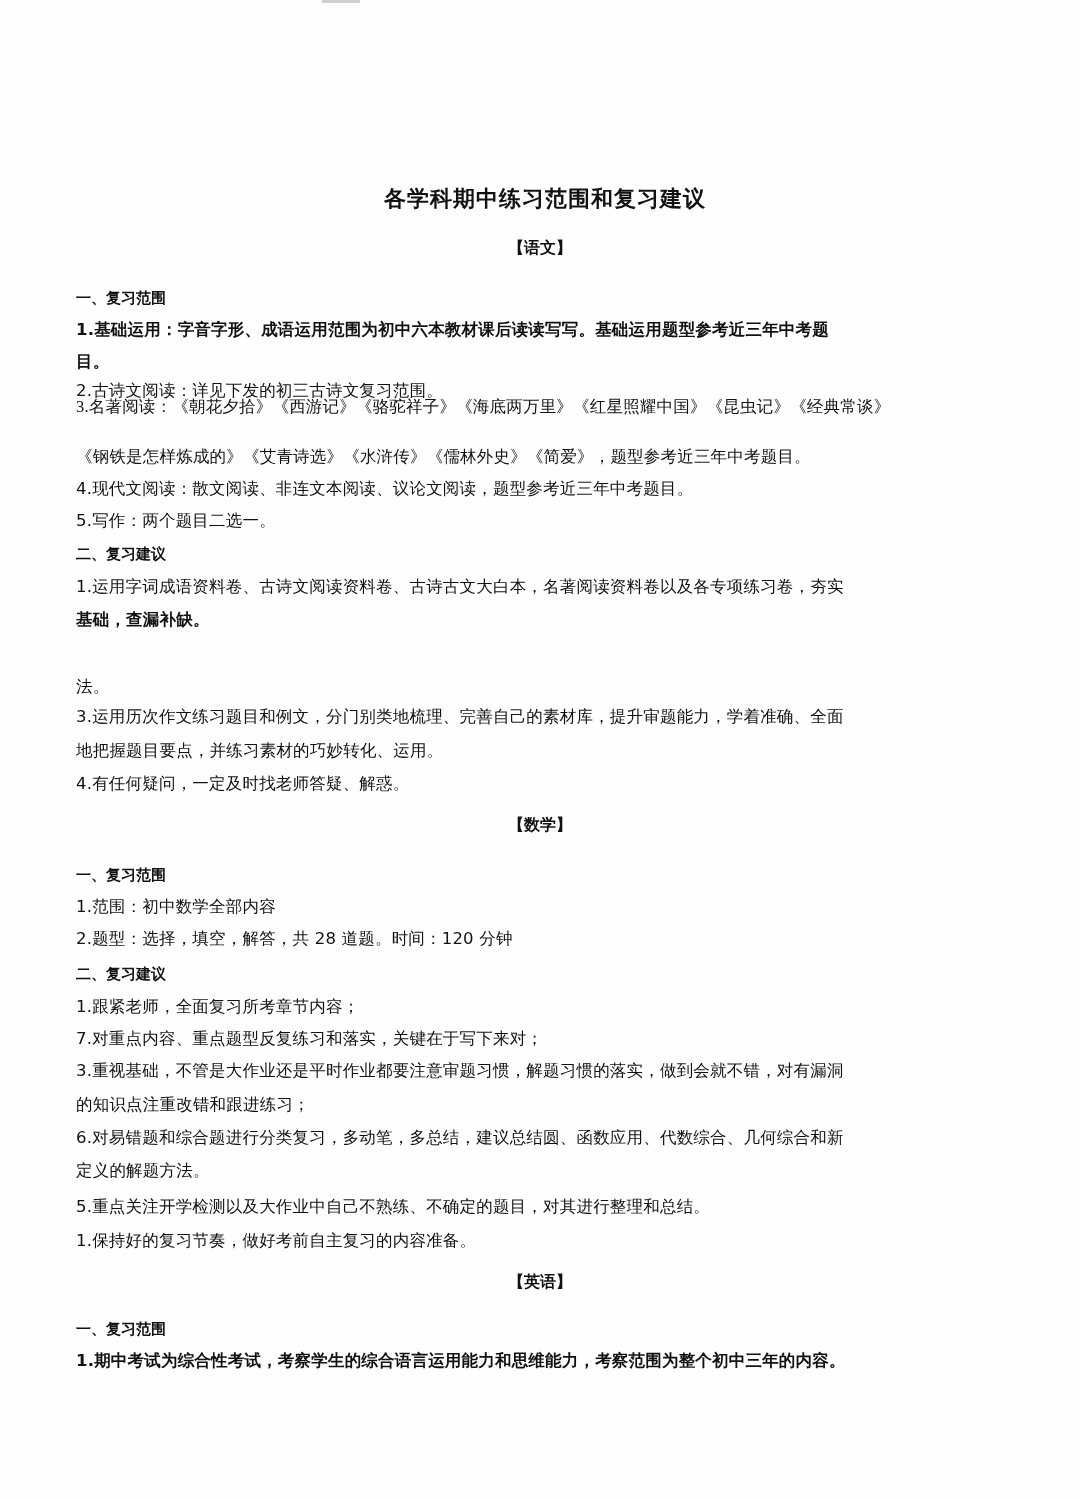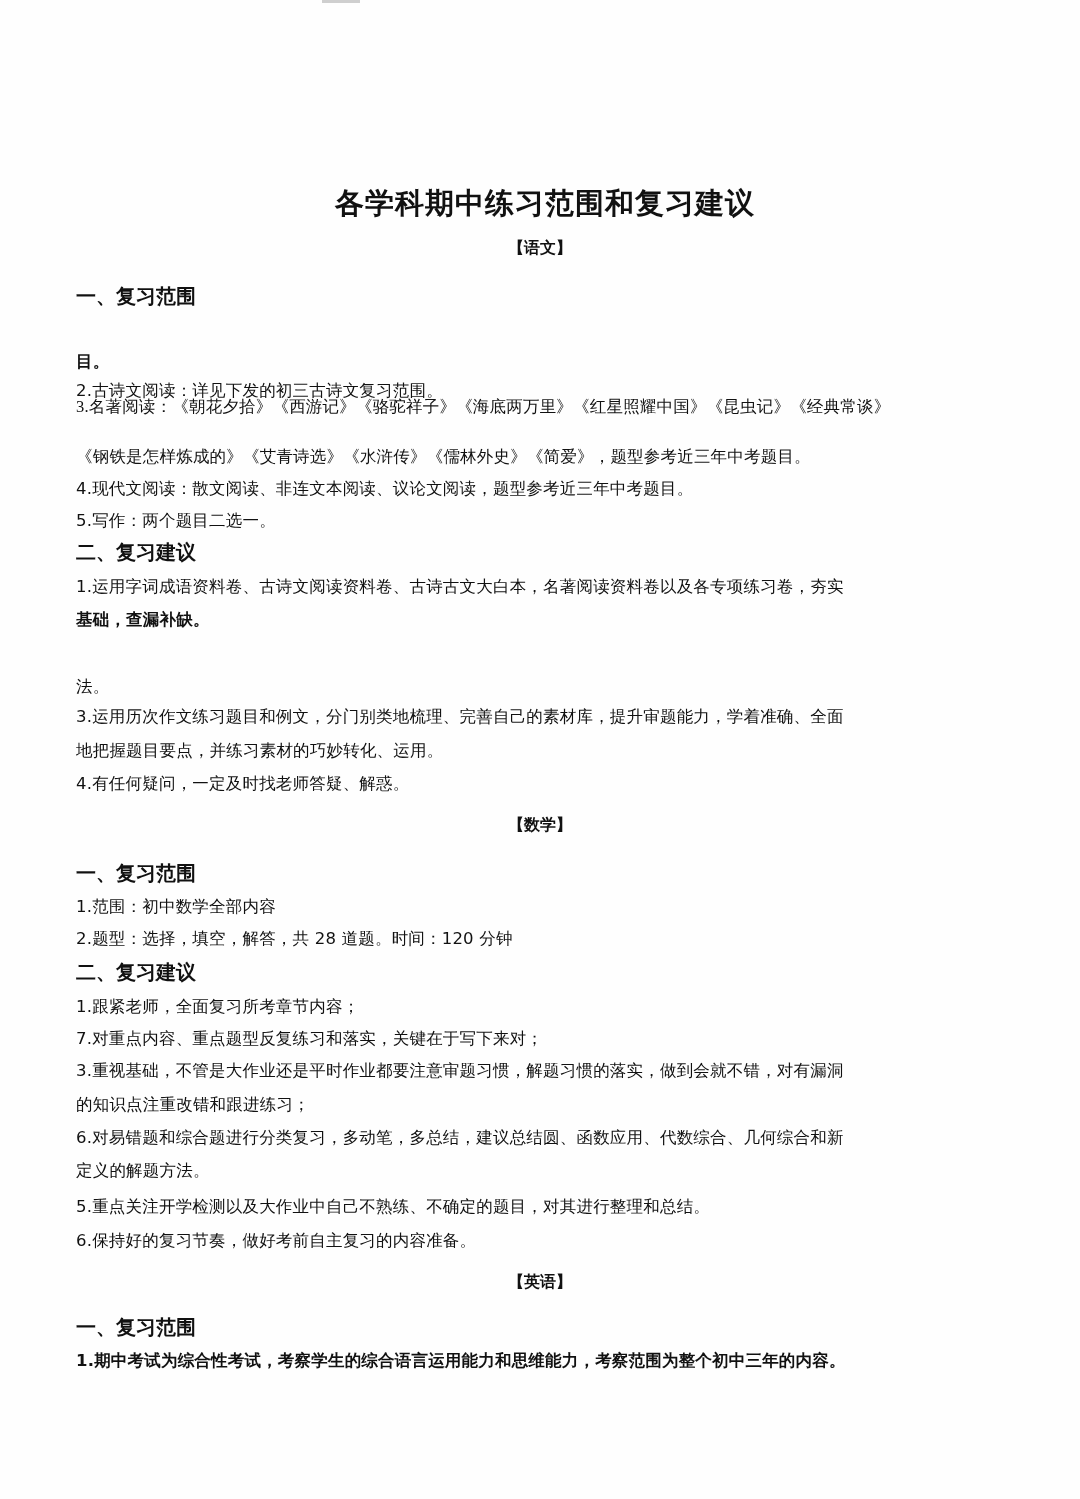--- a/index.html
+++ b/index.html
@@ -30,21 +30,21 @@
       width: 38px;
       height: 3px;
       background: #cfcfcf;
     }
     .doc-title {
       position: absolute;
       left: 0;
       width: 1080px;
       top: 184px;
       text-align: center;
-      font-size: 29px;
+      font-size: 22px;
       font-weight: bold;
       letter-spacing: 1px;
       padding-left: 10px;
       box-sizing: border-box;
     }
     .subject-heading {
       position: absolute;
       left: 0;
       width: 1080px;
       text-align: center;
@@ -54,41 +54,41 @@
     }
     .line {
       position: absolute;
       left: 76px;
       font-size: 16.5px;
       white-space: nowrap;
       line-height: 22px;
     }
     .line.section {
       font-weight: bold;
-      font-size: 20px;
-      font-family: Liberation Mono, monospace;
+      font-size: 15px;
     }
     .line.body {
       letter-spacing: 0.2px;
     }
     .line.bold {
       font-weight: bold;
     }
   </style>
 </head>
 <body>
 
 <div class="page">
   <div class="top-mark"></div>
 
   <div class="doc-title">各学科期中练习范围和复习建议</div>
 
   <div class="subject-heading" style="top:238px;">【语文】</div>
 
   <div class="line section" style="top:287px;">一、复习范围</div>
+  <div class="line body bold" style="top:319px;">1.基础运用：字音字形、成语运用范围为初中六本教材课后读读写写。基础运用题型参考近三年中考题</div>
   <div class="line body bold" style="top:351px;">目。</div>
   <div class="line body" style="top:380px;">2.古诗文阅读：详见下发的初三古诗文复习范围。</div>
   <div class="line body" style="top:396px;font-family:Liberation Serif, serif;">3.名著阅读：《朝花夕拾》《西游记》《骆驼祥子》《海底两万里》《红星照耀中国》《昆虫记》《经典常谈》</div>
   <div class="line body" style="top:446px;">《钢铁是怎样炼成的》《艾青诗选》《水浒传》《儒林外史》《简爱》，题型参考近三年中考题目。</div>
   <div class="line body" style="top:478px;">4.现代文阅读：散文阅读、非连文本阅读、议论文阅读，题型参考近三年中考题目。</div>
   <div class="line body" style="top:510px;">5.写作：两个题目二选一。</div>
 
   <div class="line section" style="top:543px;">二、复习建议</div>
   <div class="line body" style="top:576px;">1.运用字词成语资料卷、古诗文阅读资料卷、古诗古文大白本，名著阅读资料卷以及各专项练习卷，夯实</div>
   <div class="line body bold" style="top:609px;">基础，查漏补缺。</div>
@@ -104,19 +104,19 @@
   <div class="line body" style="top:928px;">2.题型：选择，填空，解答，共 28 道题。时间：120 分钟</div>
 
   <div class="line section" style="top:963px;">二、复习建议</div>
   <div class="line body" style="top:996px;text-align:right;">1.跟紧老师，全面复习所考章节内容；</div>
   <div class="line body" style="top:1028px;">7.对重点内容、重点题型反复练习和落实，关键在于写下来对；</div>
   <div class="line body" style="top:1060px;">3.重视基础，不管是大作业还是平时作业都要注意审题习惯，解题习惯的落实，做到会就不错，对有漏洞</div>
   <div class="line body" style="top:1094px;">的知识点注重改错和跟进练习；</div>
   <div class="line body" style="top:1127px;">6.对易错题和综合题进行分类复习，多动笔，多总结，建议总结圆、函数应用、代数综合、几何综合和新</div>
   <div class="line body" style="top:1160px;">定义的解题方法。</div>
   <div class="line body" style="top:1196px;">5.重点关注开学检测以及大作业中自己不熟练、不确定的题目，对其进行整理和总结。</div>
-  <div class="line body" style="top:1230px;">6.保持好的复习节奏，做好考前自主复习的内容准备。</div>
+  <div class="line body" style="top:1230px;">1.保持好的复习节奏，做好考前自主复习的内容准备。</div>
 
   <div class="subject-heading" style="top:1272px;">【英语】</div>
 
   <div class="line section" style="top:1318px;">一、复习范围</div>
   <div class="line body bold" style="top:1350px;">1.期中考试为综合性考试，考察学生的综合语言运用能力和思维能力，考察范围为整个初中三年的内容。</div>
 </div>
 
 </body></html>

